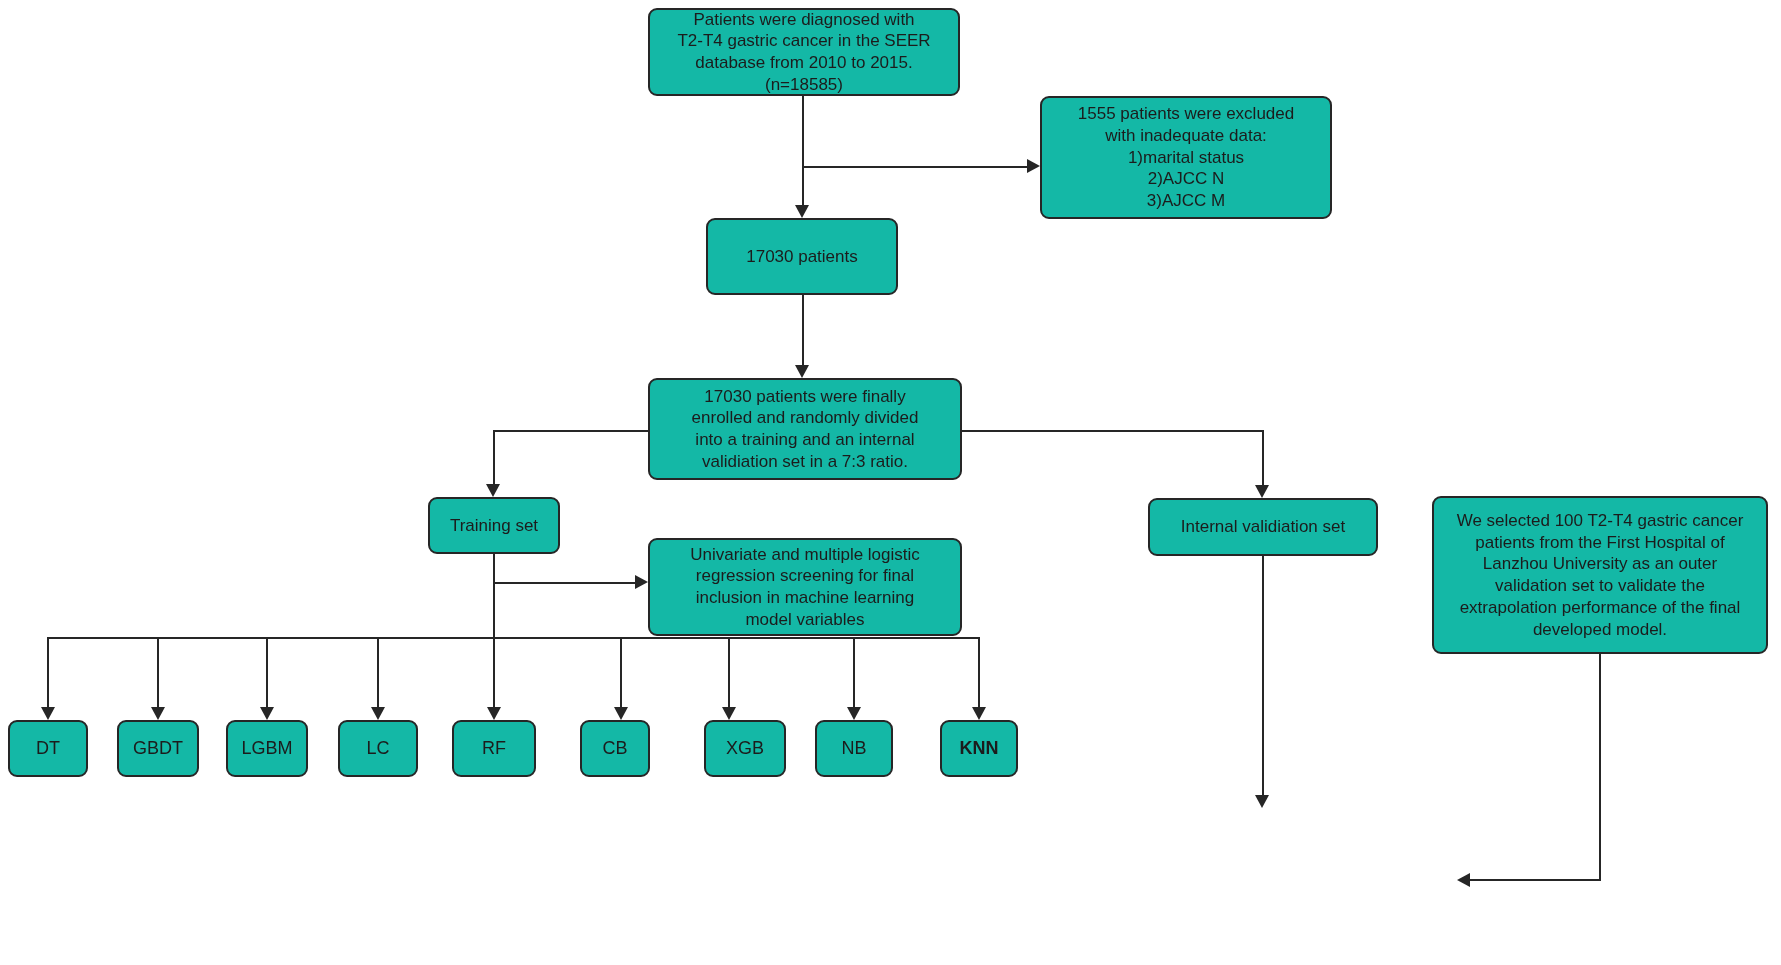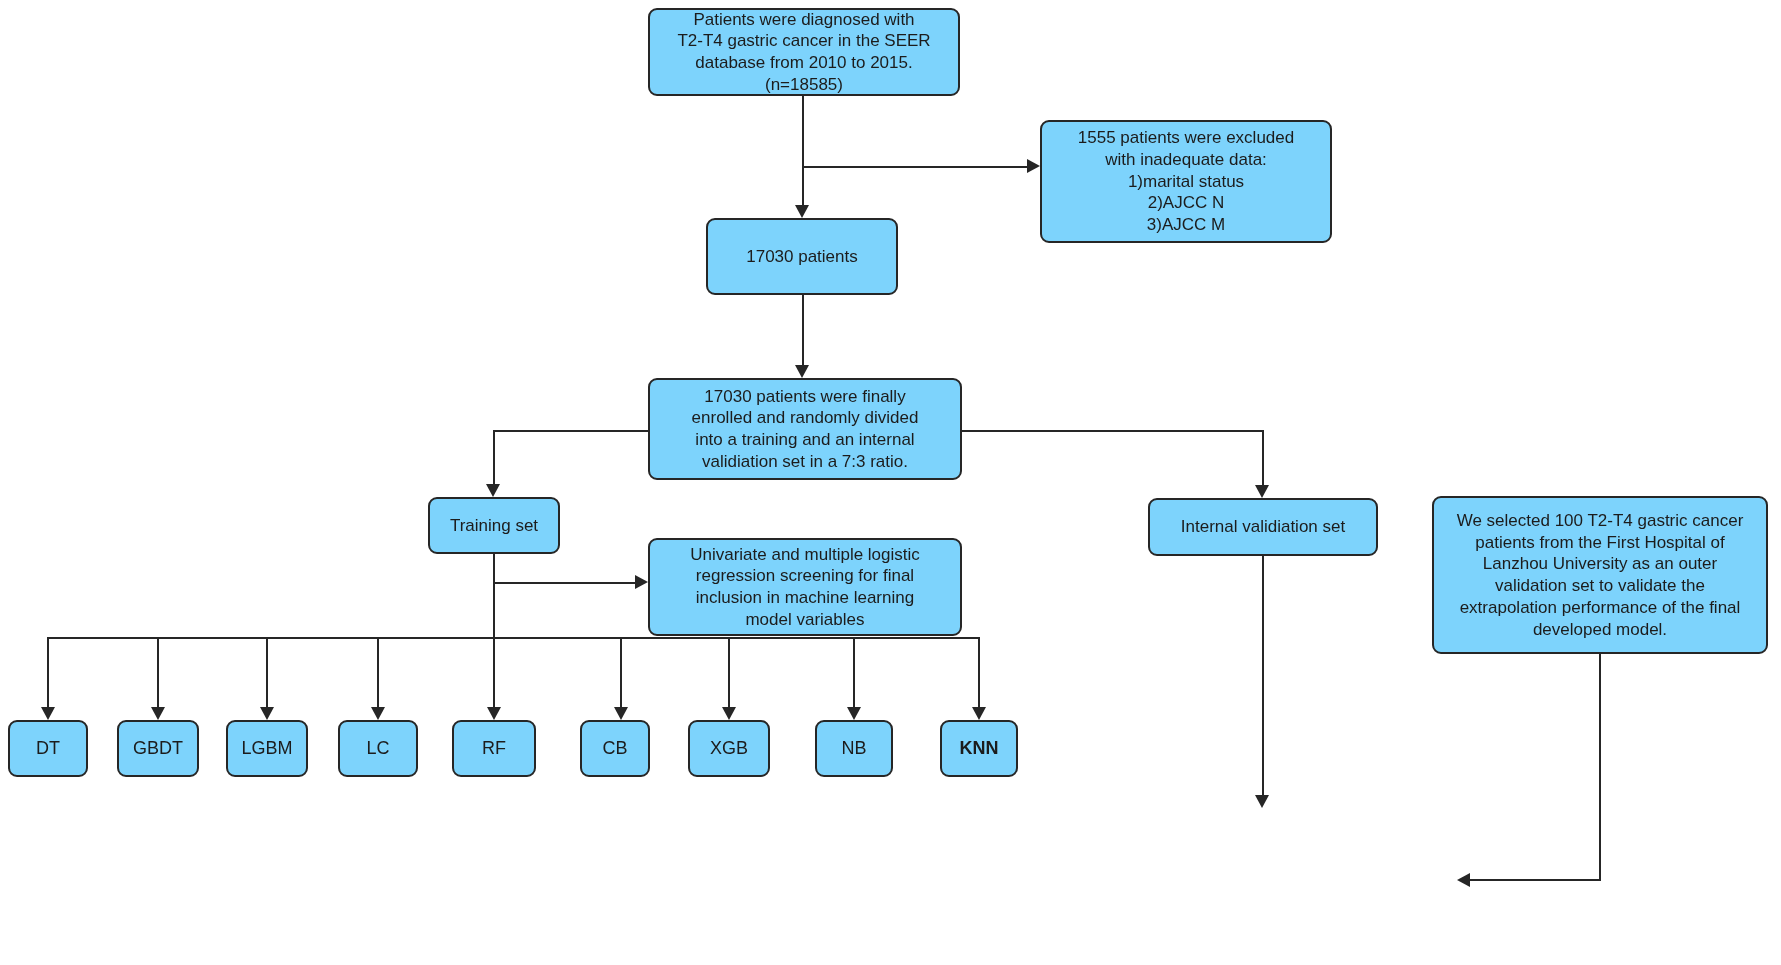--- a/index.html
+++ b/index.html
@@ -8,21 +8,21 @@
     width:1781px; height:965px;
     background:#ffffff;
     font-family:"Liberation Sans", sans-serif;
     overflow:hidden;
   }
   .node {
     position:absolute;
     box-sizing:border-box;
     border:2.5px solid #262626;
     border-radius:9px;
-    background:#7dd3fc;
+    background:#14b8a6;
     color:#1c1c1c;
     display:flex;
     align-items:center;
     justify-content:center;
     text-align:center;
     white-space:pre-line;
     font-size:17px;
     line-height:1.28;
     padding:3px 6px;
   }
@@ -36,21 +36,21 @@
 </head>
 <body>
 
 <div class="canvas">
 
   <div class="node" style="left:648px; top:8px; width:312px; height:88px;">Patients were diagnosed with
 T2-T4 gastric cancer in the SEER
 database from 2010 to 2015.
 (n=18585)</div>
 
-  <div class="node" style="left:1040px; top:120px; width:292px; height:123px;">1555 patients were excluded
+  <div class="node" style="left:1040px; top:96px; width:292px; height:123px;">1555 patients were excluded
 with inadequate data:
 1)marital status
 2)AJCC N
 3)AJCC M</div>
 
   <div class="node" style="left:706px; top:218px; width:192px; height:77px;">17030 patients</div>
 
   <div class="node" style="left:648px; top:378px; width:314px; height:102px;">17030 patients were finally
 enrolled and randomly divided
 into a training and an internal
@@ -72,21 +72,21 @@
 extrapolation performance of the final
 developed model.</div>
 
 
   <div class="node small" style="left:8px;   top:720px; width:80px; height:57px;">DT</div>
   <div class="node small" style="left:117px; top:720px; width:82px; height:57px;">GBDT</div>
   <div class="node small" style="left:226px; top:720px; width:82px; height:57px;">LGBM</div>
   <div class="node small" style="left:338px; top:720px; width:80px; height:57px;">LC</div>
   <div class="node small" style="left:452px; top:720px; width:84px; height:57px;">RF</div>
   <div class="node small" style="left:580px; top:720px; width:70px; height:57px;">CB</div>
-  <div class="node small" style="left:688px; top:720px; width:82px; height:57px;">XGB</div>
+  <div class="node small" style="left:704px; top:720px; width:82px; height:57px;">XGB</div>
   <div class="node small" style="left:815px; top:720px; width:78px; height:57px;">NB</div>
   <div class="node small" style="left:940px; top:720px; width:78px; height:57px;font-weight:bold;">KNN</div>
 
   <div class="line" style="left:802px; top:96px;  width:2px; height:112px;"></div>
   <div class="arrow down" style="left:795px; top:205px;"></div>
   <div class="line" style="left:802px; top:166px; width:226px; height:2px;"></div>
   <div class="arrow right" style="left:1027px; top:159px;"></div>
 
   <div class="line" style="left:802px; top:295px; width:2px; height:71px;"></div>
   <div class="arrow down" style="left:795px; top:365px;"></div>

